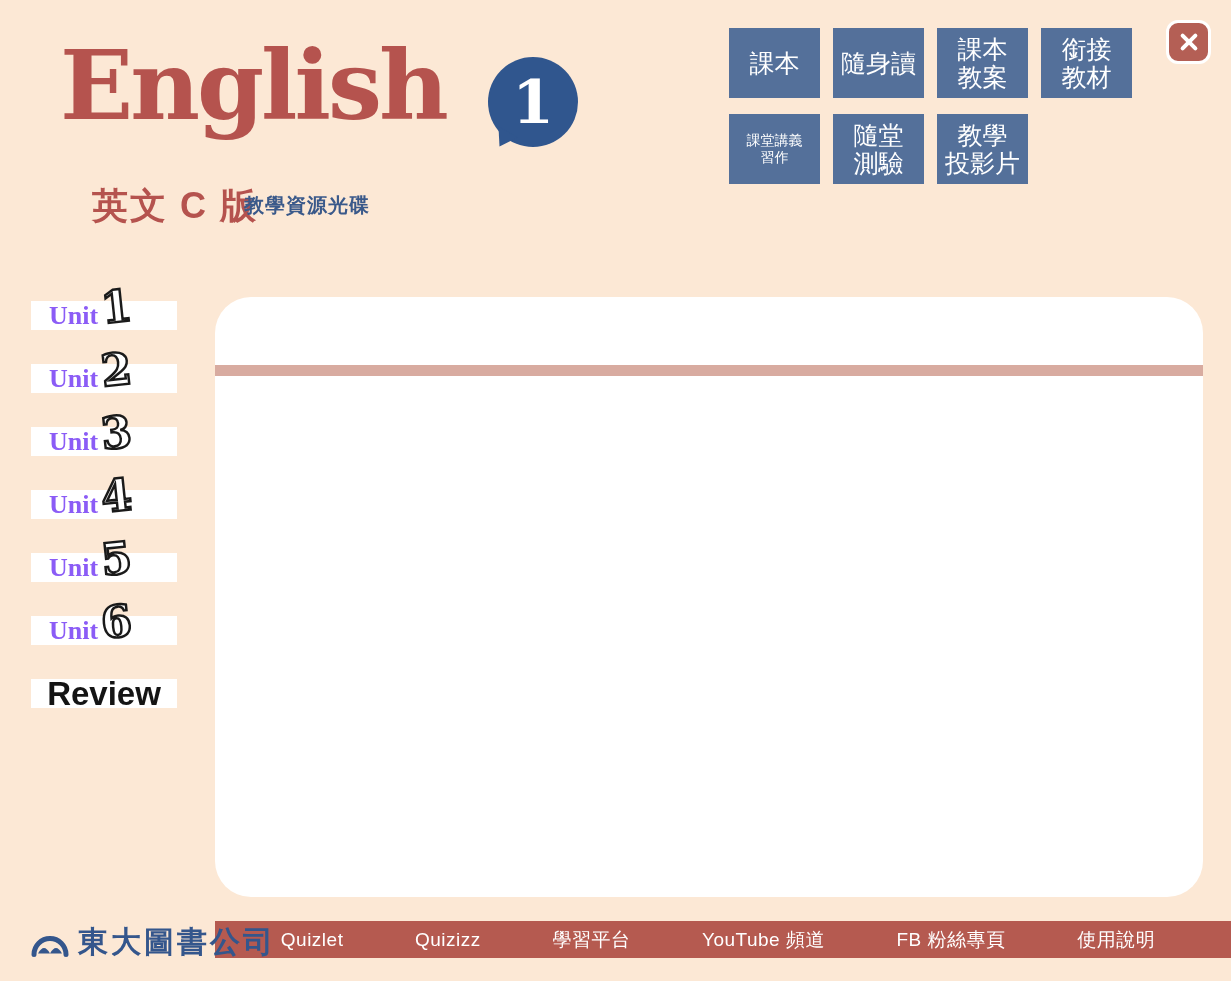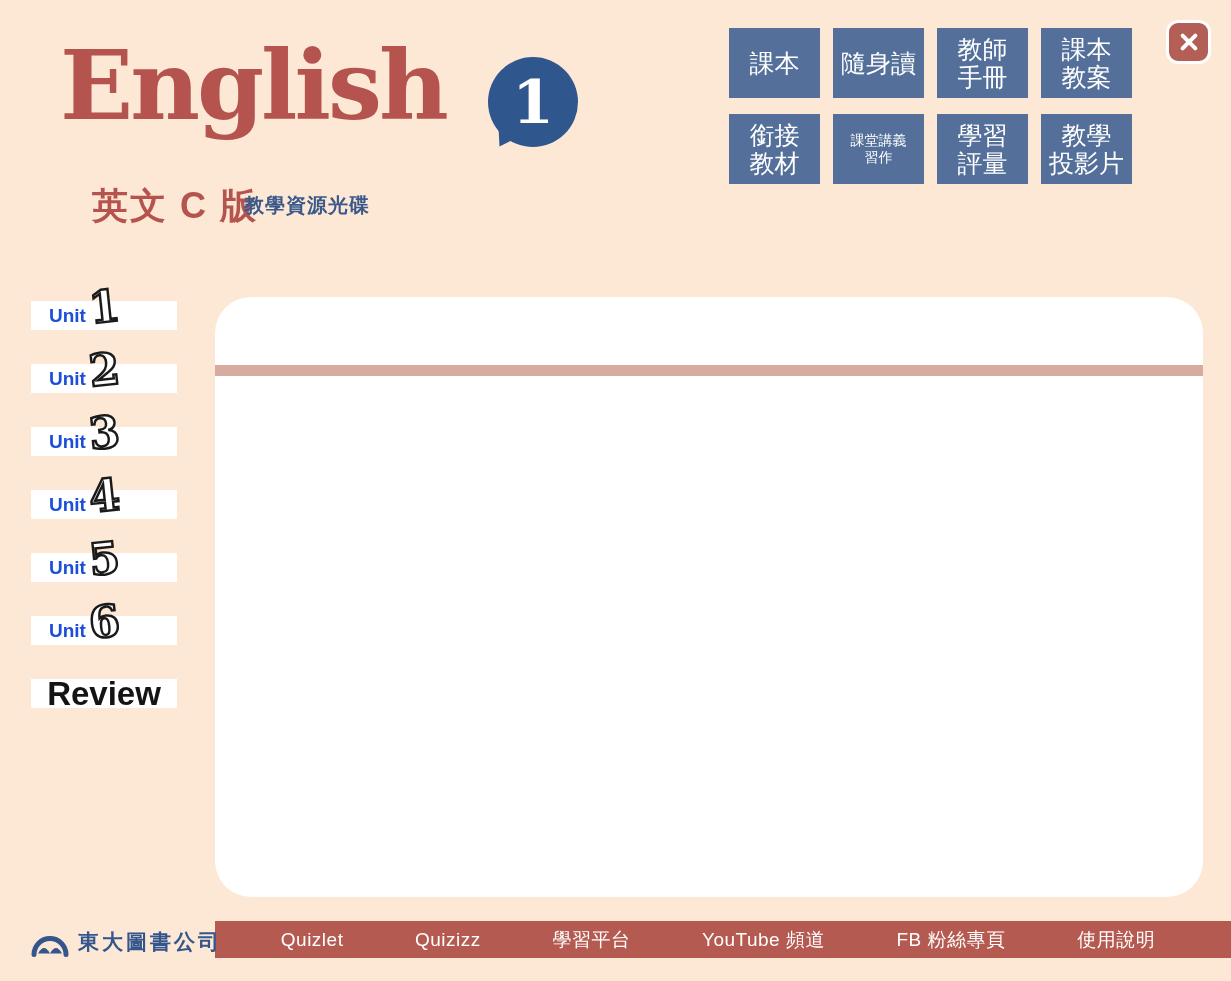--- a/index.html
+++ b/index.html
@@ -85,22 +85,22 @@
   .res-btn.small{font-size:14px;line-height:1.25;}
 
   
   .unit-col{position:absolute;left:31px;top:301px;width:146px;}
   .unit-btn{
     position:relative;width:146px;height:29px;margin-bottom:34px;
     background:#ffffff;display:flex;align-items:center;
     padding-left:18px;cursor:pointer;
   }
   .unit-label{
-    font-size:19px;font-weight:bold;color:#1d4ed8;
-    letter-spacing:0px;line-height:1;
+    font-size:26px;font-weight:bold;color:#8b5cf6;
+    letter-spacing:0px;line-height:1;font-family:Liberation Serif, serif;
   }
   .unit-number{
     font-family:"DejaVu Serif", serif;font-weight:bold;
     font-size:44px;line-height:0.9;color:#ffffff;
     -webkit-text-stroke:2.5px #1a1a1a;
     transform:rotate(-6deg);
     position:relative;top:-9px;margin-left:3px;
   }
   .review-btn{
     position:relative;width:146px;height:29px;
@@ -128,50 +128,48 @@
   .footer-link{
     color:#ffffff;font-size:19px;font-weight:500;
     letter-spacing:0.5px;cursor:pointer;white-space:nowrap;
   }
   .publisher{
     position:absolute;left:30px;top:924px;height:36px;
     display:flex;align-items:center;gap:8px;
   }
   .publisher-name{
     font-family:Liberation Sans, sans-serif;font-weight:bold;
-    font-size:21px;color:var(--publisher-blue);letter-spacing:3px;
+    font-size:30px;color:var(--publisher-blue);letter-spacing:3px;
   }
 </style>
 </head>
 <body>
 
 <div class="logo-title">English</div>
 <div class="logo-bubble">
   <span class="vol">1</span>
 </div>
 <div class="logo-edition">英文 C 版</div>
 <div class="logo-subtitle">教學資源光碟</div>
 
 <div class="close-btn">
   <span class="close-x"></span>
 </div>
 
 <div class="res-grid">
     <div class="res-btn">課本</div>
     <div class="res-btn">隨身讀</div>
-    <div class="res-btn">教師
-手冊</div>
     <div class="res-btn">課本
 教案</div>
     <div class="res-btn">銜接
 教材</div>
     <div class="res-btn small">課堂講義
 習作</div>
-    <div class="res-btn">學習
-評量</div>
+    <div class="res-btn">隨堂
+測驗</div>
     <div class="res-btn">教學
 投影片</div>
   </div>
 
 <div class="unit-col">
   <div id="unit-items">
       <div class="unit-btn">
         <span class="unit-label">Unit</span>
         <span class="unit-number">1</span>
       </div>

